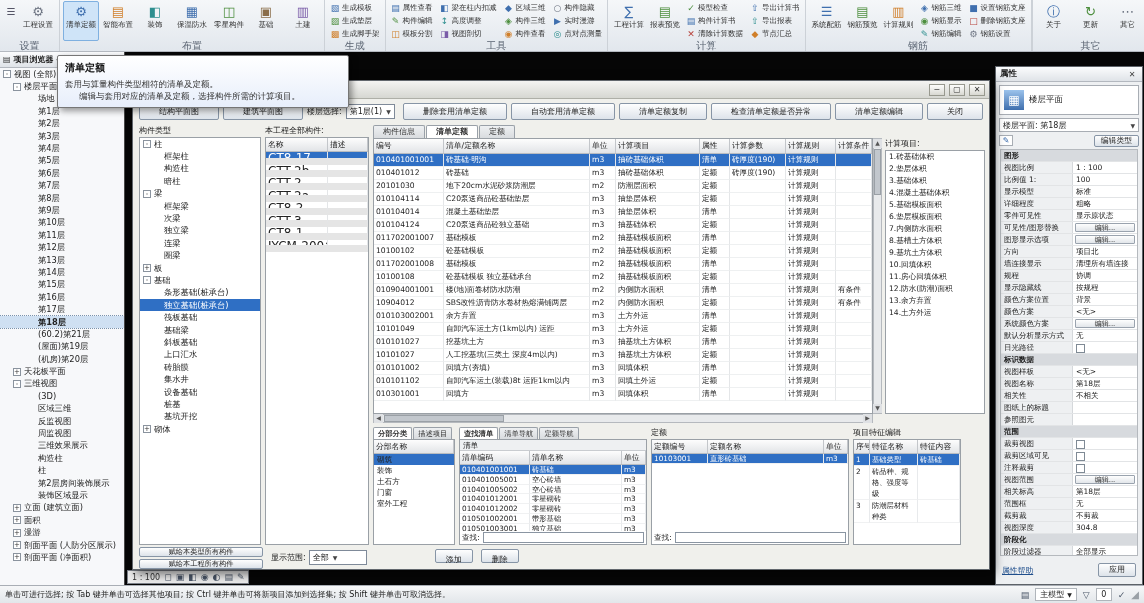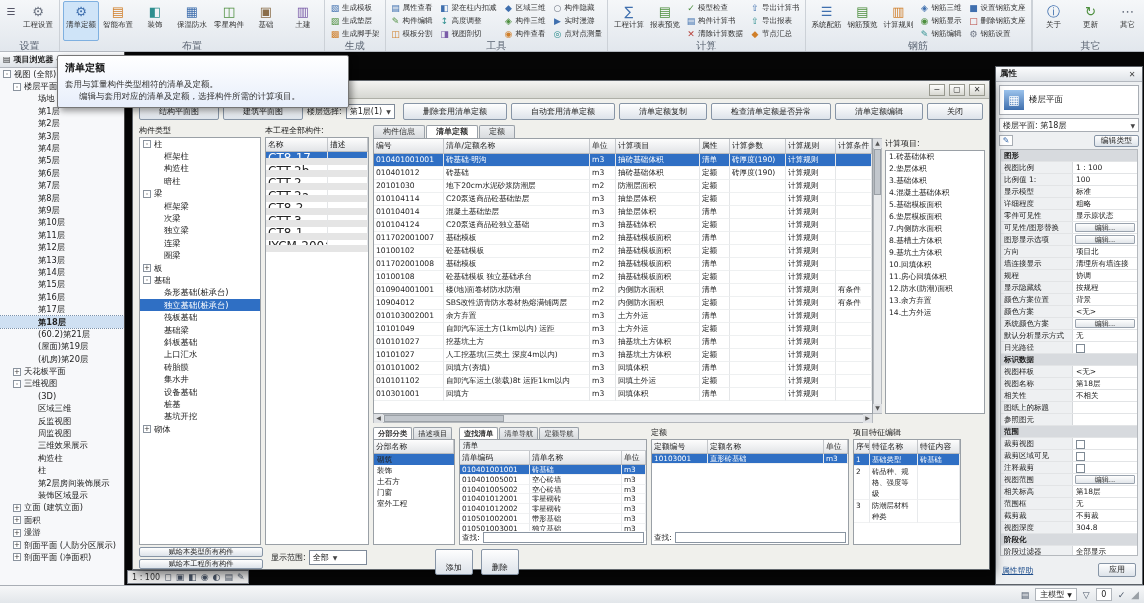--- a/index.html
+++ b/index.html
@@ -103,21 +103,21 @@
 .feat-row{display:grid;grid-template-columns:16px 48px 1fr;min-height:12px;}
 .feat-row span{border-right:1px solid #e8eaec;border-bottom:1px solid #f0f1f2;font-size:7.3px;line-height:11px;padding:0 2px;overflow:hidden;}
 .sec-row{height:11px;line-height:11px;font-size:7.6px;padding:0 3px;white-space:nowrap;overflow:hidden;}
 .findrow{height:13px;display:flex;align-items:center;gap:3px;padding:0 2px;flex:none;}
 .findrow label{font-size:7.6px;}
 .findrow input{flex:1;height:11px;border:1px solid #8a95a2;font-size:8px;padding:0 2px;font-family:inherit;}
 .dlg-foot{position:absolute;left:6px;right:6px;top:466px;height:22px;display:flex;align-items:flex-start;gap:8px;}
 .footcol{display:flex;flex-direction:column;gap:2px;width:124px;}
 .foot-btn{height:10px;border:1px solid #8795a6;background:linear-gradient(#fefefe,#dde3ea);border-radius:2px;font-size:7.2px;line-height:8px;text-align:center;color:#222;white-space:nowrap;}
 .range-group{display:flex;align-items:center;gap:3px;margin-top:3px;}
-.ad-btn{height:14px;border:1px solid #8795a6;background:linear-gradient(#fefefe,#dde3ea);border-radius:2px;font-size:8px;padding:12px 10px;line-height:12px;color:#222;margin-top:2px;}
+.ad-btn{height:14px;border:1px solid #8795a6;background:linear-gradient(#fefefe,#dde3ea);border-radius:2px;font-size:8px;padding:4px 10px;line-height:12px;color:#222;margin-top:2px;}
 
 
 .props{position:absolute;right:1px;top:66px;width:148px;bottom:18px;background:#eef0f2;border:1px solid #5d6268;display:flex;flex-direction:column;z-index:6;}
 .pr-head{height:15px;flex:none;background:linear-gradient(#fbfcfd,#dfe3e8);border-bottom:1px solid #b3b8bf;display:flex;align-items:center;padding:0 4px;font-size:8.5px;font-weight:bold;color:#222;}
 .pr-close{margin-left:auto;font-size:8px;color:#444;width:12px;text-align:center;}
 .typebox{margin:3px;height:30px;background:#fff;border:1px solid #a8adb4;display:flex;align-items:center;gap:5px;padding:0 4px;flex:none;}
 .typeicon{width:20px;height:20px;background:linear-gradient(#9cc3ec,#3f6fae);color:#fff;font-size:12px;line-height:20px;text-align:center;flex:none;}
 .typename{font-size:8.5px;color:#222;}
 .selrow{margin:0 3px;height:14px;background:#fff;border:1px solid #a8adb4;display:flex;align-items:center;padding:0 3px;font-size:8px;flex:none;}
 .selrow .arr{margin-left:auto;font-size:6px;color:#444;}
@@ -1481,20 +1481,21 @@
         <span class="pv">全部显示</span>
       </div>
     </div>
   <div class="pr-foot">
     <span class="help-link">属性帮助</span>
     <span class="apply-btn">应用</span>
   </div>
 </div>
 
 <div class="statusbar">
+  <span>单击可进行选择; 按 Tab 键并单击可选择其他项目; 按 Ctrl 键并单击可将新项目添加到选择集; 按 Shift 键并单击可取消选择。</span>
   <span class="sb-spacer"></span>
   <span class="sb-ic">▤</span>
   <span class="sb-model">
     <span>主模型</span>
     <span style="font-size:6px;">▼</span>
   </span>
   <span class="sb-ic">▽</span>
   <span class="sb-count">0</span>
   <span class="sb-ic">✓</span>
   <span class="grip">◢</span>

